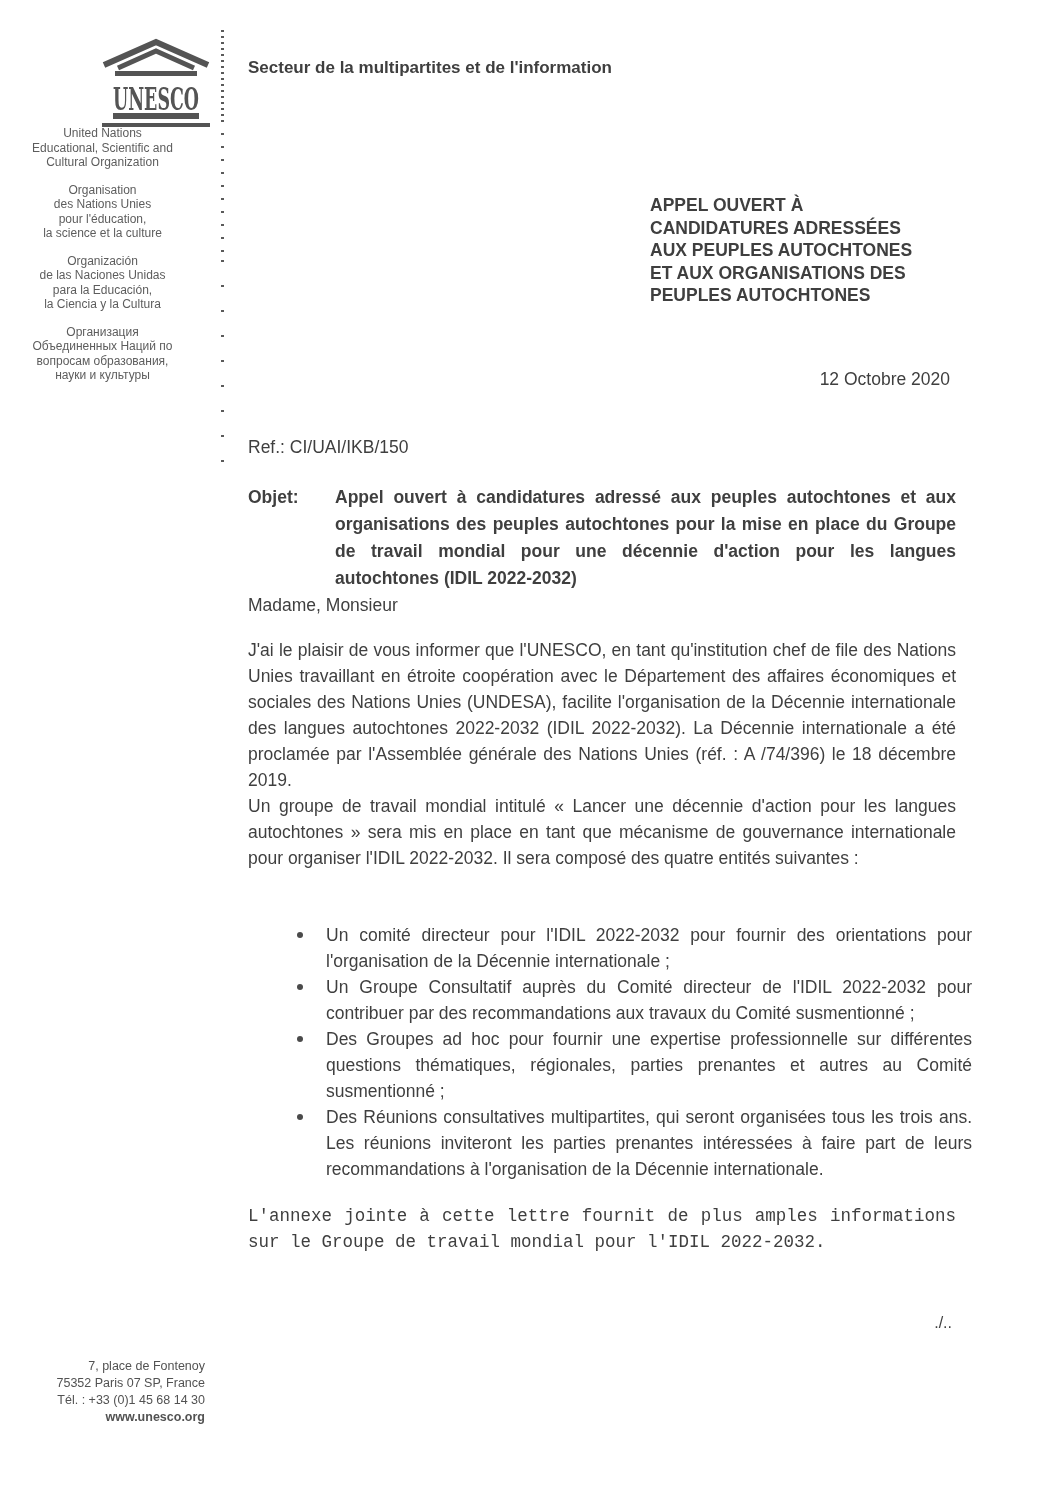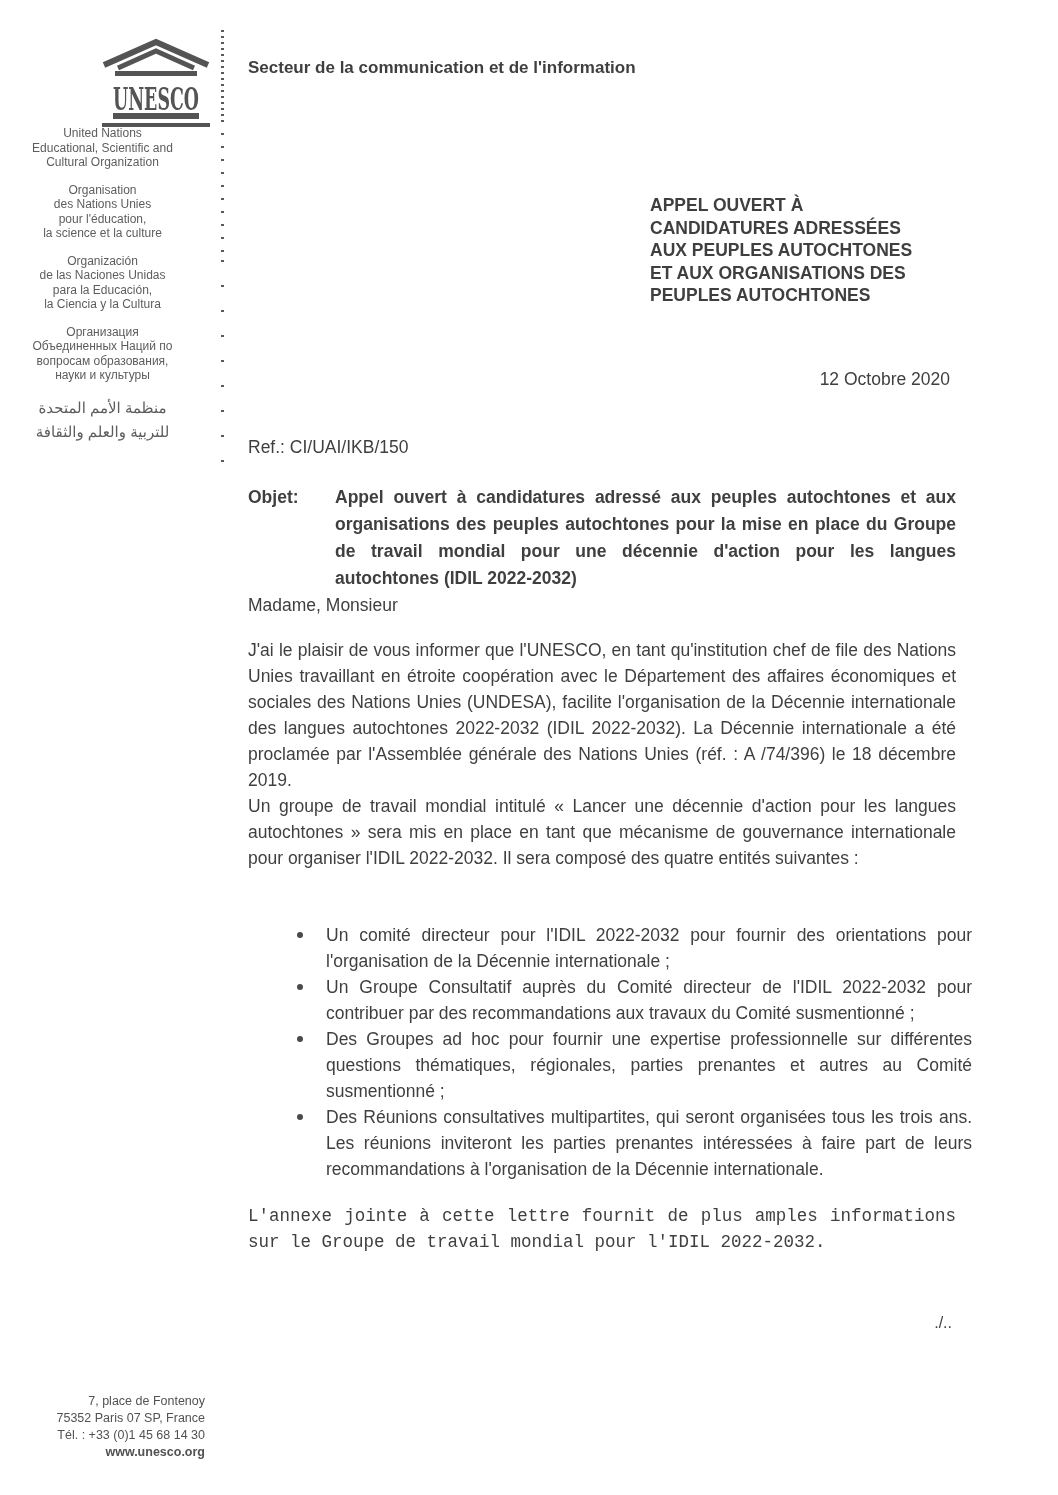--- a/index.html
+++ b/index.html
@@ -16,21 +16,21 @@
   
   .letterhead { position:absolute; left:0; top:0; width:205px; }
   .logo-wrap { position:absolute; left:99px; top:34px; width:114px; height:94px; }
   .lh-names { position:absolute; left:0; top:126px; width:205px; text-align:center; color:#5d5d5d; }
   .lh-block { font-size:12px; line-height:14.5px; margin-bottom:13px; }
   .lh-block.ar { font-size:15px; line-height:24px; direction:rtl; margin-bottom:10px; margin-top:4px; }
   .lh-block.zh { font-size:17px; line-height:23px; letter-spacing:3px; margin-top:2px; }
 
   .lh-address {
     position:absolute; left:0; top:1358px; width:205px;
-    text-align:right; font-size:12.5px; line-height:17px; color:#525252;margin-top:35px;
+    text-align:right; font-size:12.5px; line-height:17px; color:#525252;
   }
   .lh-address .site { font-weight:bold; }
 
   
   .dots { position:absolute; left:221px; width:3px; background-repeat:repeat-y; }
   .dots.d1 { top:30px;  height:90px;  background:repeating-linear-gradient(to bottom,#5a5a5a 0 2px,transparent 2px 6px); }
   .dots.d2 { top:120px; height:140px; background:repeating-linear-gradient(to bottom,#5a5a5a 0 2px,transparent 2px 13px); }
   .dots.d3 { top:260px; height:215px; background:repeating-linear-gradient(to bottom,#5a5a5a 0 2px,transparent 2px 25px); }
 
   
@@ -90,36 +90,35 @@
         </g>
         <text x="57" y="76" text-anchor="middle" fill="#545454" font-family="DejaVu Serif, serif" font-weight="bold" font-size="31" textLength="86" lengthAdjust="spacingAndGlyphs">UNESCO</text>
       </svg>
     </div>
 
     <div class="lh-names">
       <div class="lh-block">United Nations<br>Educational, Scientific and<br>Cultural Organization</div>
       <div class="lh-block">Organisation<br>des Nations Unies<br>pour l'éducation,<br>la science et la culture</div>
       <div class="lh-block">Organización<br>de las Naciones Unidas<br>para la Educación,<br>la Ciencia y la Cultura</div>
       <div class="lh-block">Организация<br>Объединенных Наций по<br>вопросам образования,<br>науки и культуры</div>
-      <div class="lh-block ar">منظمة الأمم المتحدة<br>للتربية والعلم والثقافة</div>
     </div>
 
     <div class="lh-address">
       <div>7, place de Fontenoy<br>75352 Paris 07 SP, France<br>Tél. : +33 (0)1 45 68 14 30</div>
       <div class="site">www.unesco.org</div>
     </div>
   </div>
 
   <div class="dots d1"></div>
   <div class="dots d2"></div>
   <div class="dots d3"></div>
 
   <div class="content">
 
-    <div class="sector">Secteur de la communication et de l'information</div>
+    <div class="sector">Secteur de la multipartites et de l'information</div>
 
     <div class="title">APPEL OUVERT À<br>CANDIDATURES ADRESSÉES<br>AUX PEUPLES AUTOCHTONES<br>ET AUX ORGANISATIONS DES<br>PEUPLES AUTOCHTONES</div>
 
     <div class="date">12 Octobre 2020</div>
 
     <div class="ref">Ref.: CI/UAI/IKB/150</div>
 
     <div class="objet">
       <div class="objet-label">Objet:</div>
       <div class="objet-text">Appel ouvert à candidatures adressé aux peuples autochtones et aux organisations des peuples autochtones pour la mise en place du Groupe de travail mondial pour une décennie d'action pour les langues autochtones (IDIL 2022-2032)</div>

